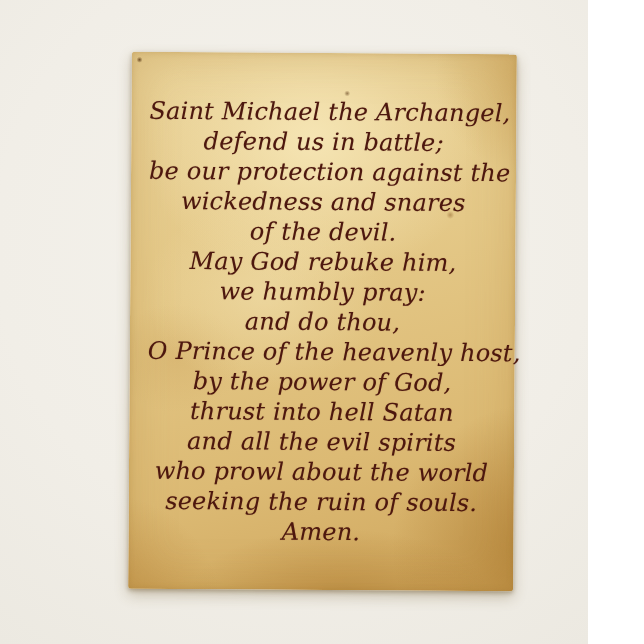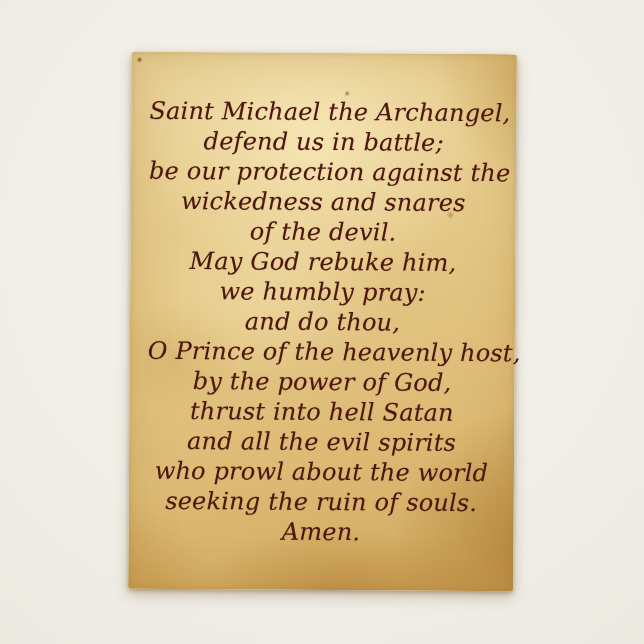--- a/index.html
+++ b/index.html
@@ -5,21 +5,21 @@
   html, body {
     margin: 0;
     padding: 0;
     width: 644px;
     height: 644px;
     overflow: hidden;
     font-family: "DejaVu Serif", serif;
   }
   .scene {
     position: relative;
-    width: 644px;
+    width: 588px;
     height: 644px;
     background:
       radial-gradient(circle at 50% 38%, #f4f2ec 0%, #f1eee7 60%, #ece9e1 100%);
   }
   .card {
     position: absolute;
     left: 130px;
     top: 53px;
     width: 385px;
     height: 537px;

